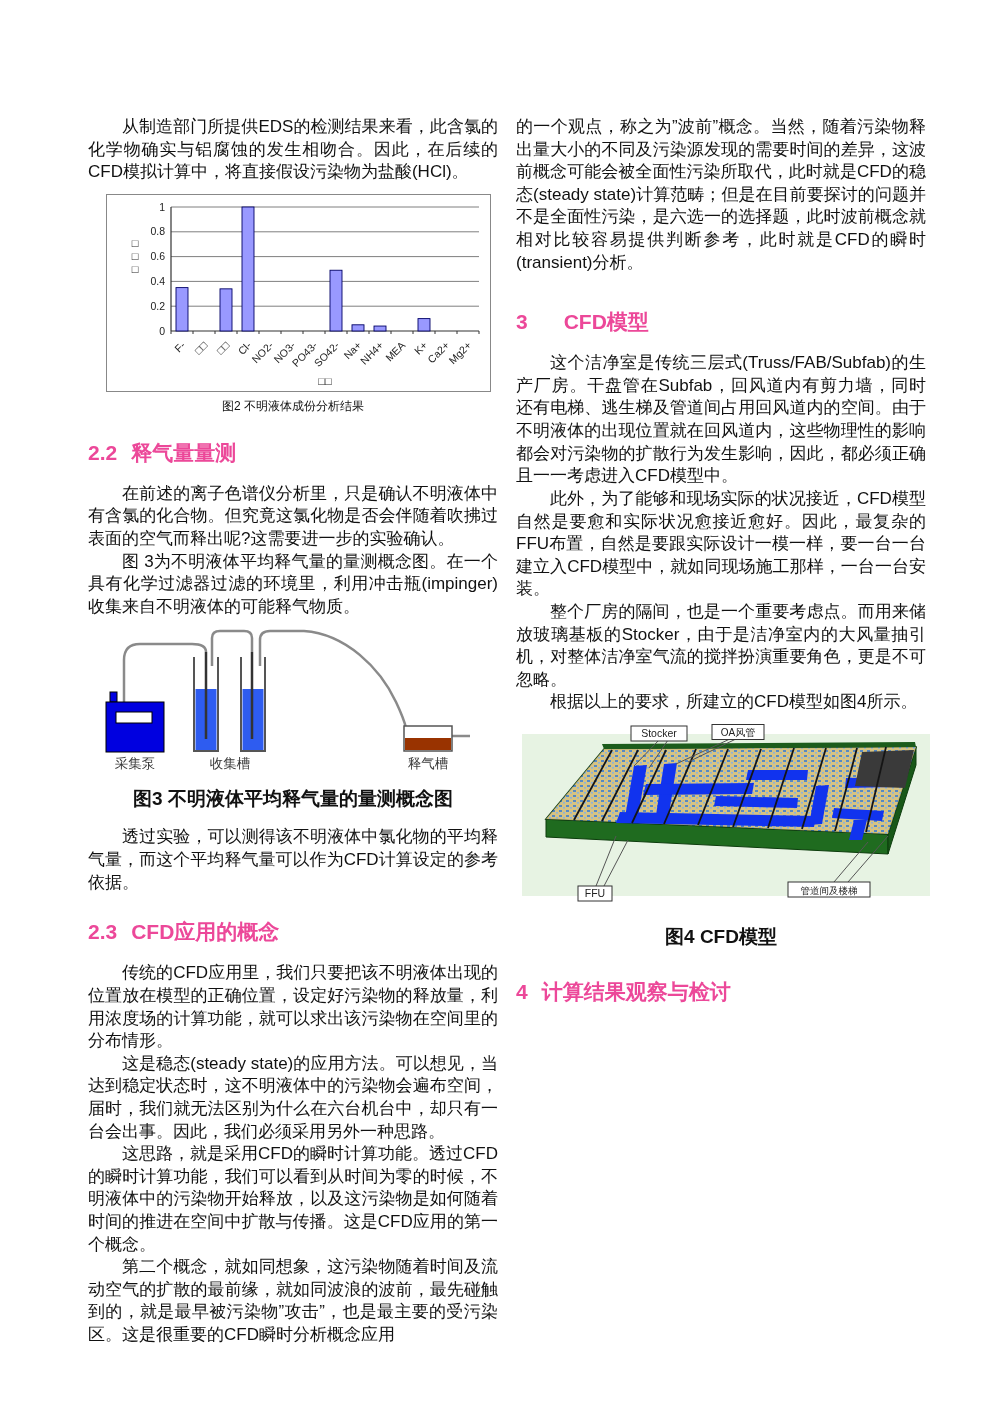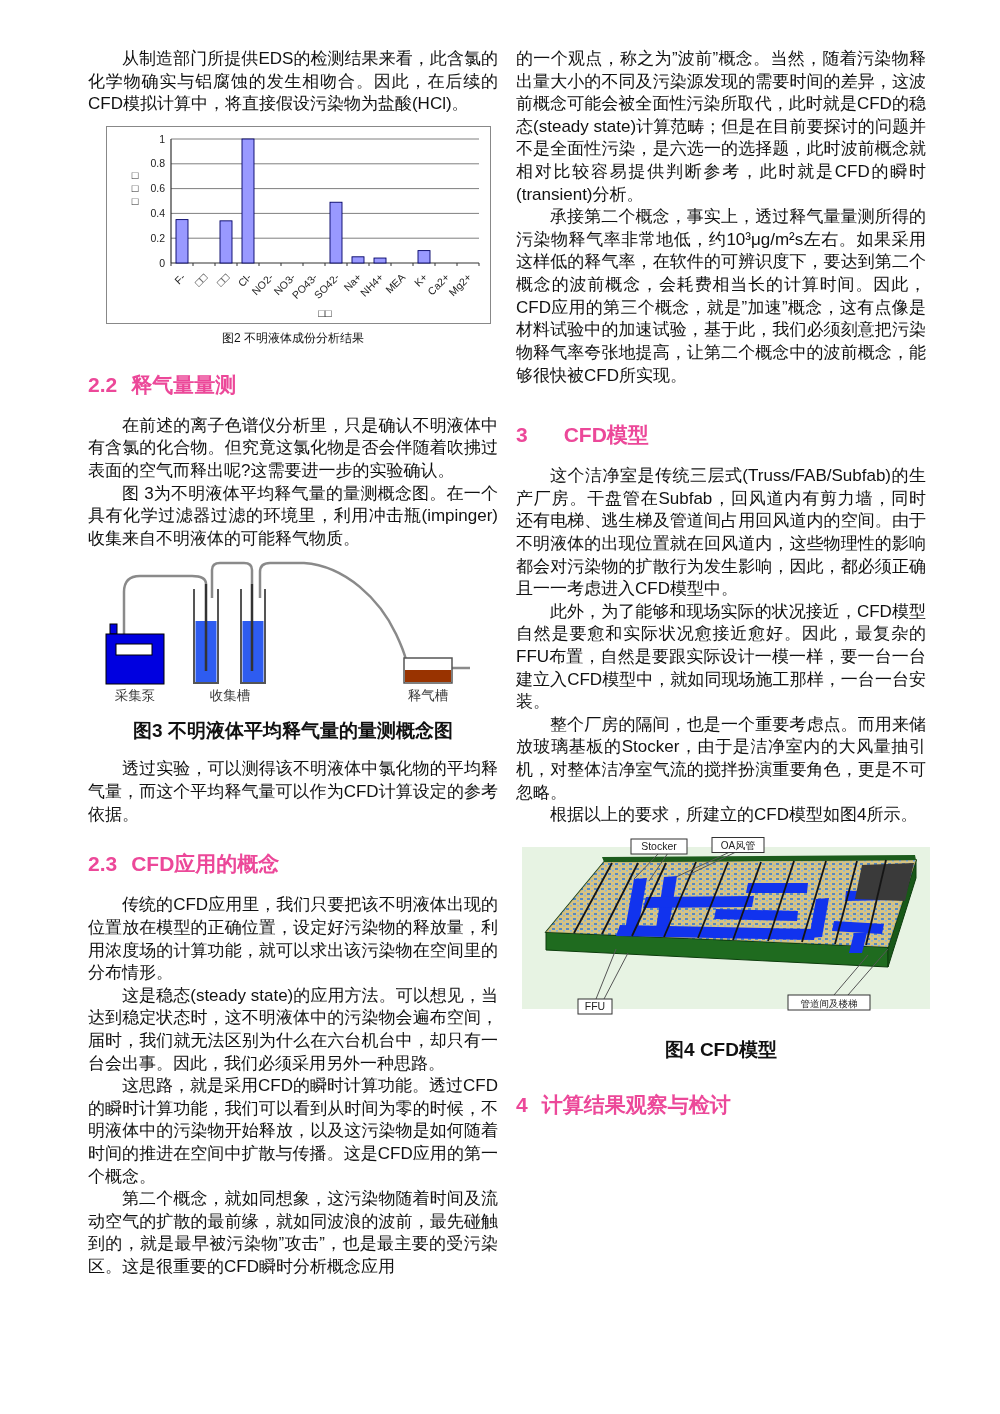--- a/index.html
+++ b/index.html
@@ -1,20 +1,20 @@
 <!DOCTYPE html>
 <html><head>
 <meta charset="utf-8">
 <style>
   html,body{margin:0;padding:0;}
   body{
     width:1000px;height:1414px;background:#ffffff;overflow:hidden;
     font-family:"Liberation Sans","DejaVu Sans",sans-serif;color:#111;
   }
-  .page{display:flex;padding:48px 0 0 88px;gap:18px;}
+  .page{display:flex;padding:116px 0 0 88px;gap:18px;}
   .col{width:410px;}
   p.body{font-size:17px;line-height:1.33;text-align:justify;margin:0;text-indent:2em;}
   p.body.noindent{text-indent:0;}
   h2.sec{font-size:21px;font-weight:bold;margin:24px 0 16px 0;color:#ec4899;}
   h2.sec .num{margin-right:14px;}
   h2.sec .wide{margin-right:36px;}
   .figcap{font-size:12px;text-align:center;margin:6px 0 2px 0;}
   .figcap.bold{font-weight:bold;font-size:19px;}
   .chartbox{width:383px;height:196px;border:1px solid #888;margin:10px 0 2px 18px;background:#fff;}
   .fig3wrap{margin:8px 0 0 6px;}
@@ -133,21 +133,20 @@
     <h2 class="sec"><span class="num">2.3</span><span>CFD应用的概念</span></h2>
 
     <p class="body">传统的CFD应用里，我们只要把该不明液体出现的位置放在模型的正确位置，设定好污染物的释放量，利用浓度场的计算功能，就可以求出该污染物在空间里的分布情形。</p>
     <p class="body">这是稳态(steady state)的应用方法。可以想见，当达到稳定状态时，这不明液体中的污染物会遍布空间，届时，我们就无法区别为什么在六台机台中，却只有一台会出事。因此，我们必须采用另外一种思路。</p>
     <p class="body">这思路，就是采用CFD的瞬时计算功能。透过CFD的瞬时计算功能，我们可以看到从时间为零的时候，不明液体中的污染物开始释放，以及这污染物是如何随着时间的推进在空间中扩散与传播。这是CFD应用的第一个概念。</p>
     <p class="body">第二个概念，就如同想象，这污染物随着时间及流动空气的扩散的最前缘，就如同波浪的波前，最先碰触到的，就是最早被污染物”攻击”，也是最主要的受污染区。这是很重要的CFD瞬时分析概念应用</p>
   </div>
 
   <div class="col">
     <p class="body noindent">的一个观点，称之为”波前”概念。当然，随着污染物释出量大小的不同及污染源发现的需要时间的差异，这波前概念可能会被全面性污染所取代，此时就是CFD的稳态(steady state)计算范畴；但是在目前要探讨的问题并不是全面性污染，是六选一的选择题，此时波前概念就相对比较容易提供判断参考，此时就是CFD的瞬时(transient)分析。</p>
-    <p class="body">承接第二个概念，事实上，透过释气量量测所得的污染物释气率非常地低，约10³μg/m²s左右。如果采用这样低的释气率，在软件的可辨识度下，要达到第二个概念的波前概念，会耗费相当长的计算时间。因此，CFD应用的第三个概念，就是”加速”概念，这有点像是材料试验中的加速试验，基于此，我们必须刻意把污染物释气率夸张地提高，让第二个概念中的波前概念，能够很快被CFD所实现。</p>
 
     <h2 class="sec" style="margin-top:34px;"><span class="num wide">3</span><span>CFD模型</span></h2>
 
     <p class="body">这个洁净室是传统三层式(Truss/FAB/Subfab)的生产厂房。干盘管在Subfab，回风道内有剪力墙，同时还有电梯、逃生梯及管道间占用回风道内的空间。由于不明液体的出现位置就在回风道内，这些物理性的影响都会对污染物的扩散行为发生影响，因此，都必须正确且一一考虑进入CFD模型中。</p>
     <p class="body">此外，为了能够和现场实际的状况接近，CFD模型自然是要愈和实际状况愈接近愈好。因此，最复杂的FFU布置，自然是要跟实际设计一模一样，要一台一台建立入CFD模型中，就如同现场施工那样，一台一台安装。</p>
     <p class="body">整个厂房的隔间，也是一个重要考虑点。而用来储放玻璃基板的Stocker，由于是洁净室内的大风量抽引机，对整体洁净室气流的搅拌扮演重要角色，更是不可忽略。</p>
     <p class="body">根据以上的要求，所建立的CFD模型如图4所示。</p>
 
     <div class="fig4wrap">
       <svg width="420" height="190" viewBox="0 0 420 190">

